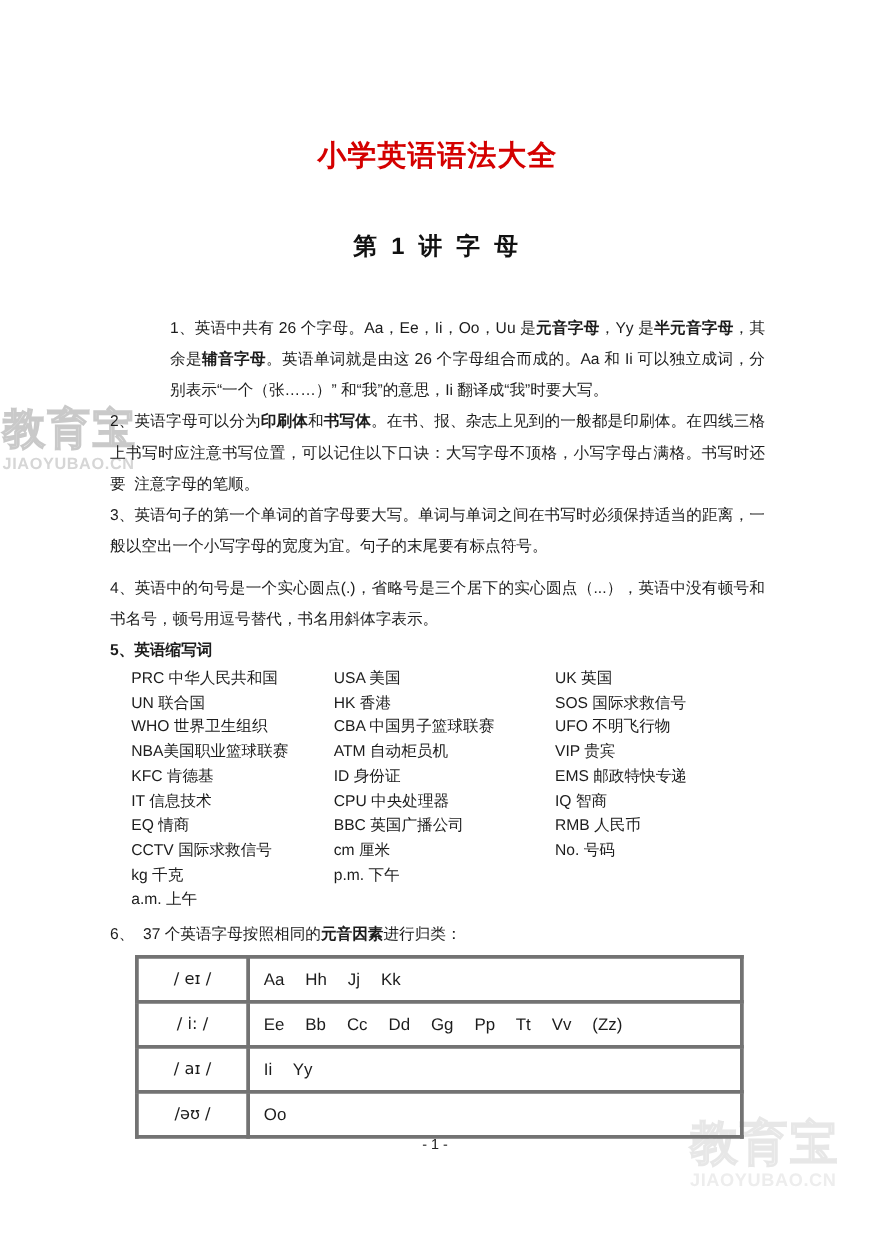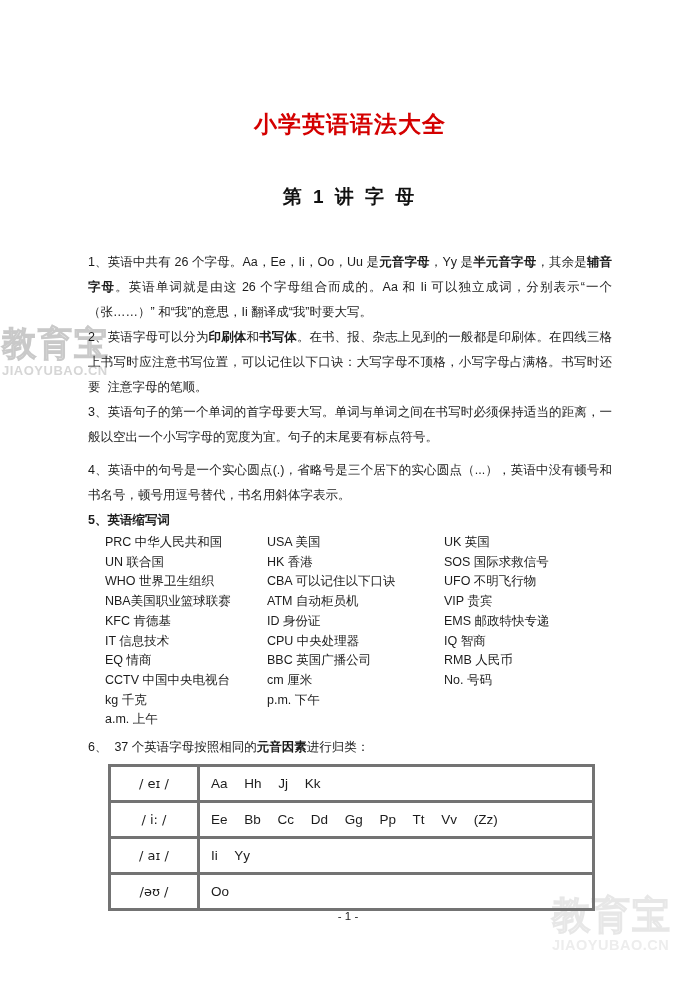--- a/index.html
+++ b/index.html
@@ -19,21 +19,21 @@
   }
   .doc-subtitle {
     margin:44px 0 0 0; text-align:center;
     font-size:19px; font-weight:700; letter-spacing:3px; color:#111111;
   }
 
   .para {
     margin:0; font-size:12.5px; line-height:25px;
     text-align:justify; white-space:pre-wrap;
   }
-  .para-1 { margin-top:40px; }
+  .para-1 { margin-top:40px;margin-left:48px; }
   .para-4 { margin-top:8px; }
   .bold { font-weight:700; }
 
   .abbr-heading { margin:0; font-size:12.5px; line-height:25px; font-weight:700; }
   .abbr-columns { display:flex; margin-left:17px; }
   .abbr-col { font-size:12.5px; line-height:19.7px; }
   .abbr-col-1 { width:162px; }
   .abbr-col-2 { width:177px; }
   .abbr-col-3 { flex:1; }
 
@@ -97,28 +97,28 @@
 
     <div class="abbr-columns">
       <div class="abbr-col abbr-col-1">
           <div>PRC 中华人民共和国</div>
           <div>UN 联合国</div>
           <div>WHO 世界卫生组织</div>
           <div>NBA美国职业篮球联赛</div>
           <div>KFC 肯德基</div>
           <div>IT 信息技术</div>
           <div>EQ 情商</div>
-          <div>CCTV 中国中央电视台</div>
+          <div>CCTV 国际求救信号</div>
           <div>kg 千克</div>
           <div>a.m. 上午</div>
         </div>
       <div class="abbr-col abbr-col-2">
           <div>USA 美国</div>
           <div>HK 香港</div>
-          <div>CBA 可以记住以下口诀</div>
+          <div>CBA 中国男子篮球联赛</div>
           <div>ATM 自动柜员机</div>
           <div>ID 身份证</div>
           <div>CPU 中央处理器</div>
           <div>BBC 英国广播公司</div>
           <div>cm 厘米</div>
           <div>p.m. 下午</div>
         </div>
       <div class="abbr-col abbr-col-3">
           <div>UK 英国</div>
           <div>SOS 国际求救信号</div>

